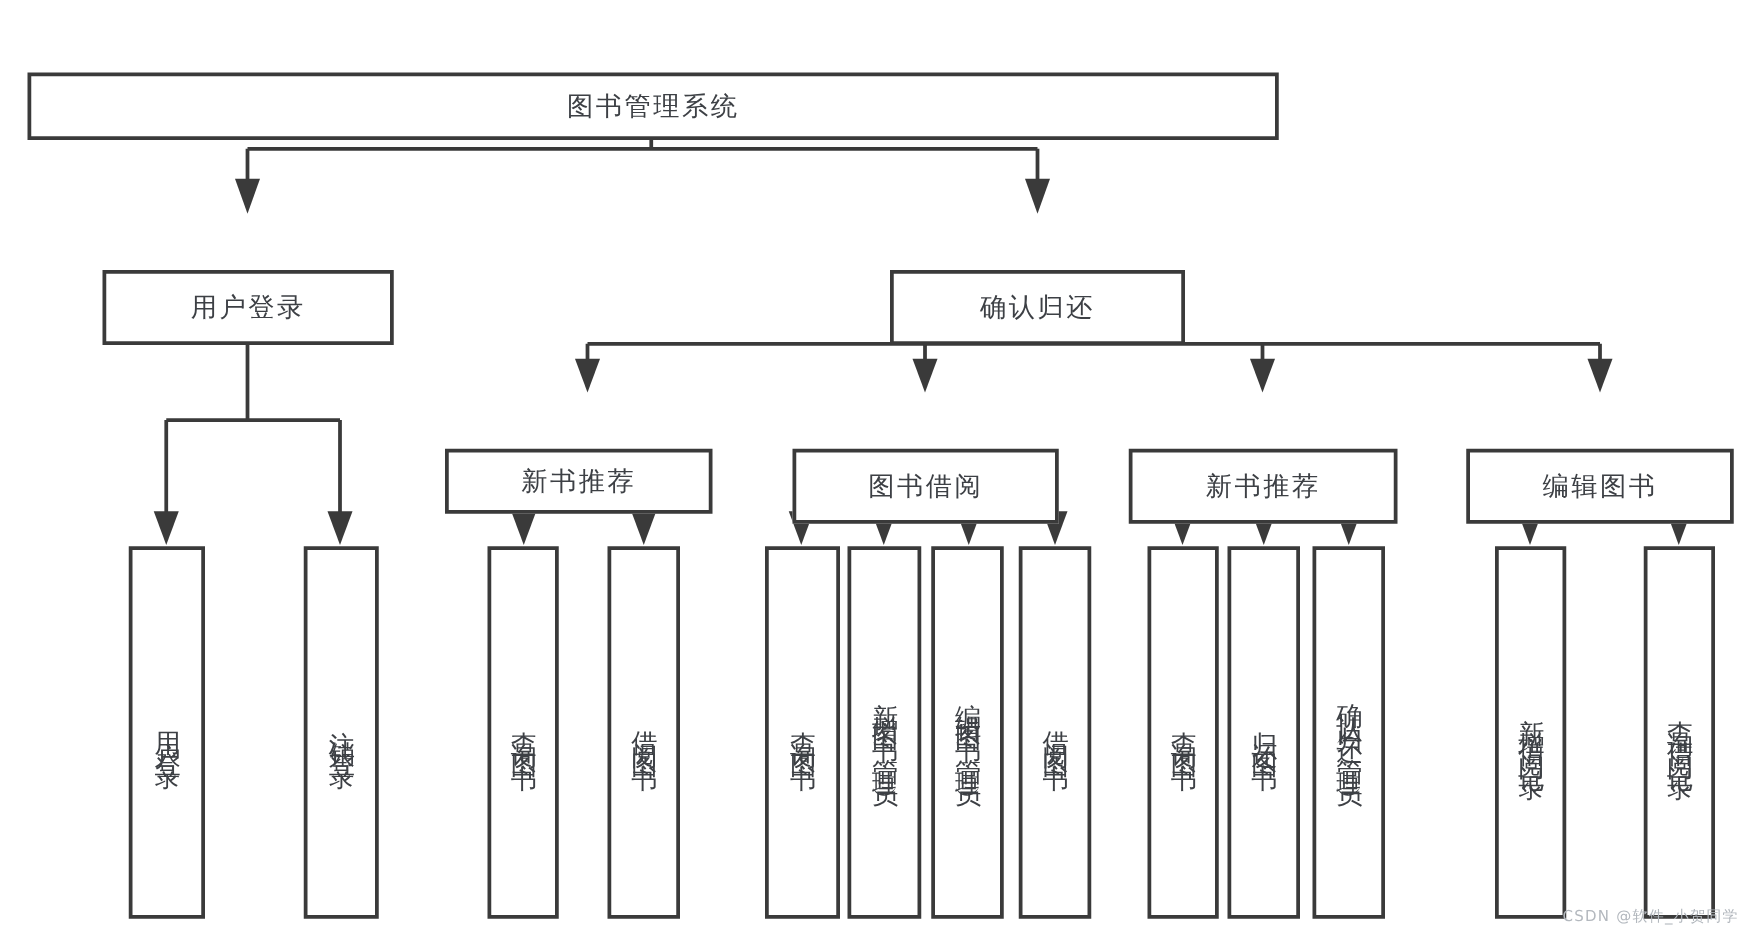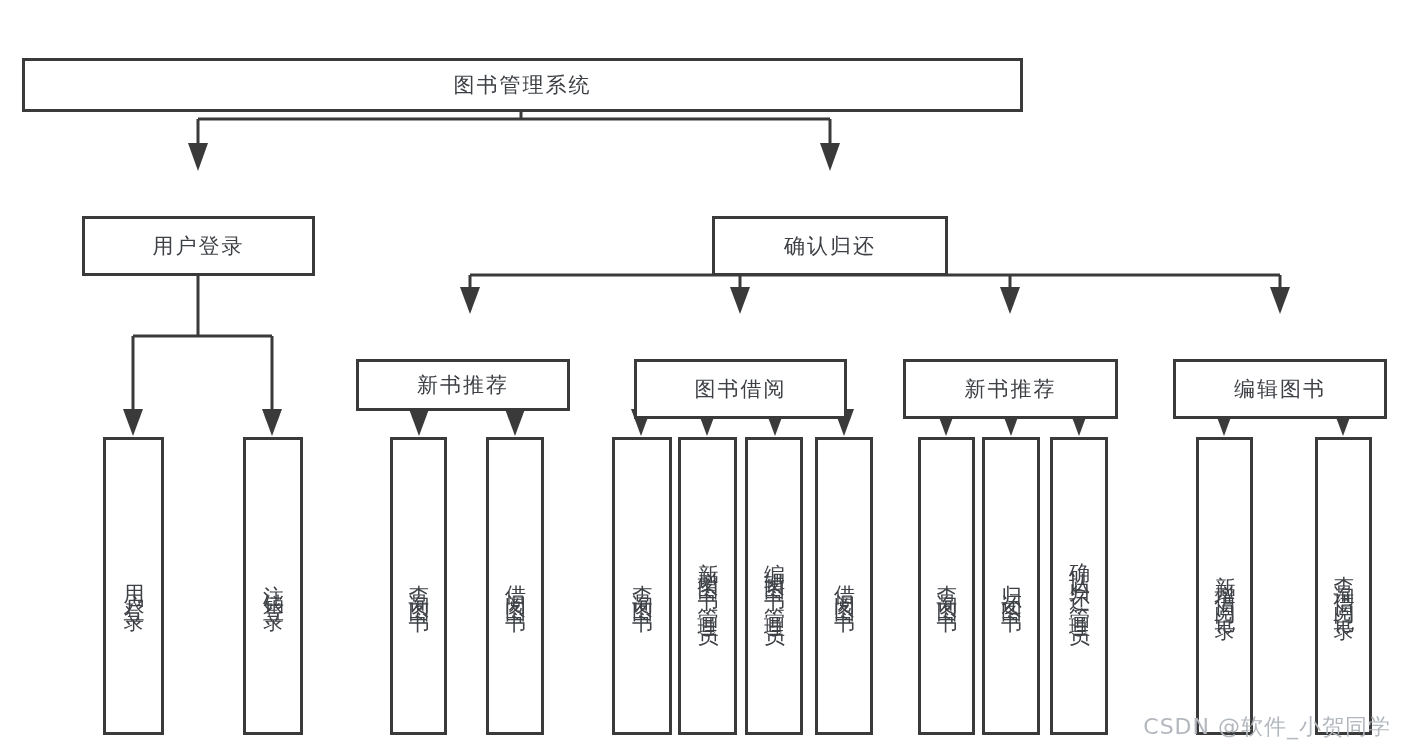--- a/index.html
+++ b/index.html
@@ -37,21 +37,21 @@
   .vtext{
     writing-mode:vertical-rl;
     text-orientation:mixed;
     font-size:21px;color:var(--text);
     letter-spacing:9px;line-height:1;
     white-space:nowrap;
   }
   .watermark{
     position:absolute;z-index:3;
     right:14px;bottom:5px;
-    font-size:22px;color:var(--wm);
+    font-size:12px;color:var(--wm);
     letter-spacing:1px;white-space:nowrap;
   }
 </style>
 </head>
 <body>
 
 <div class="canvas">
 
   <svg class="connectors" width="1405" height="747" viewBox="0 0 1405 747">
 

